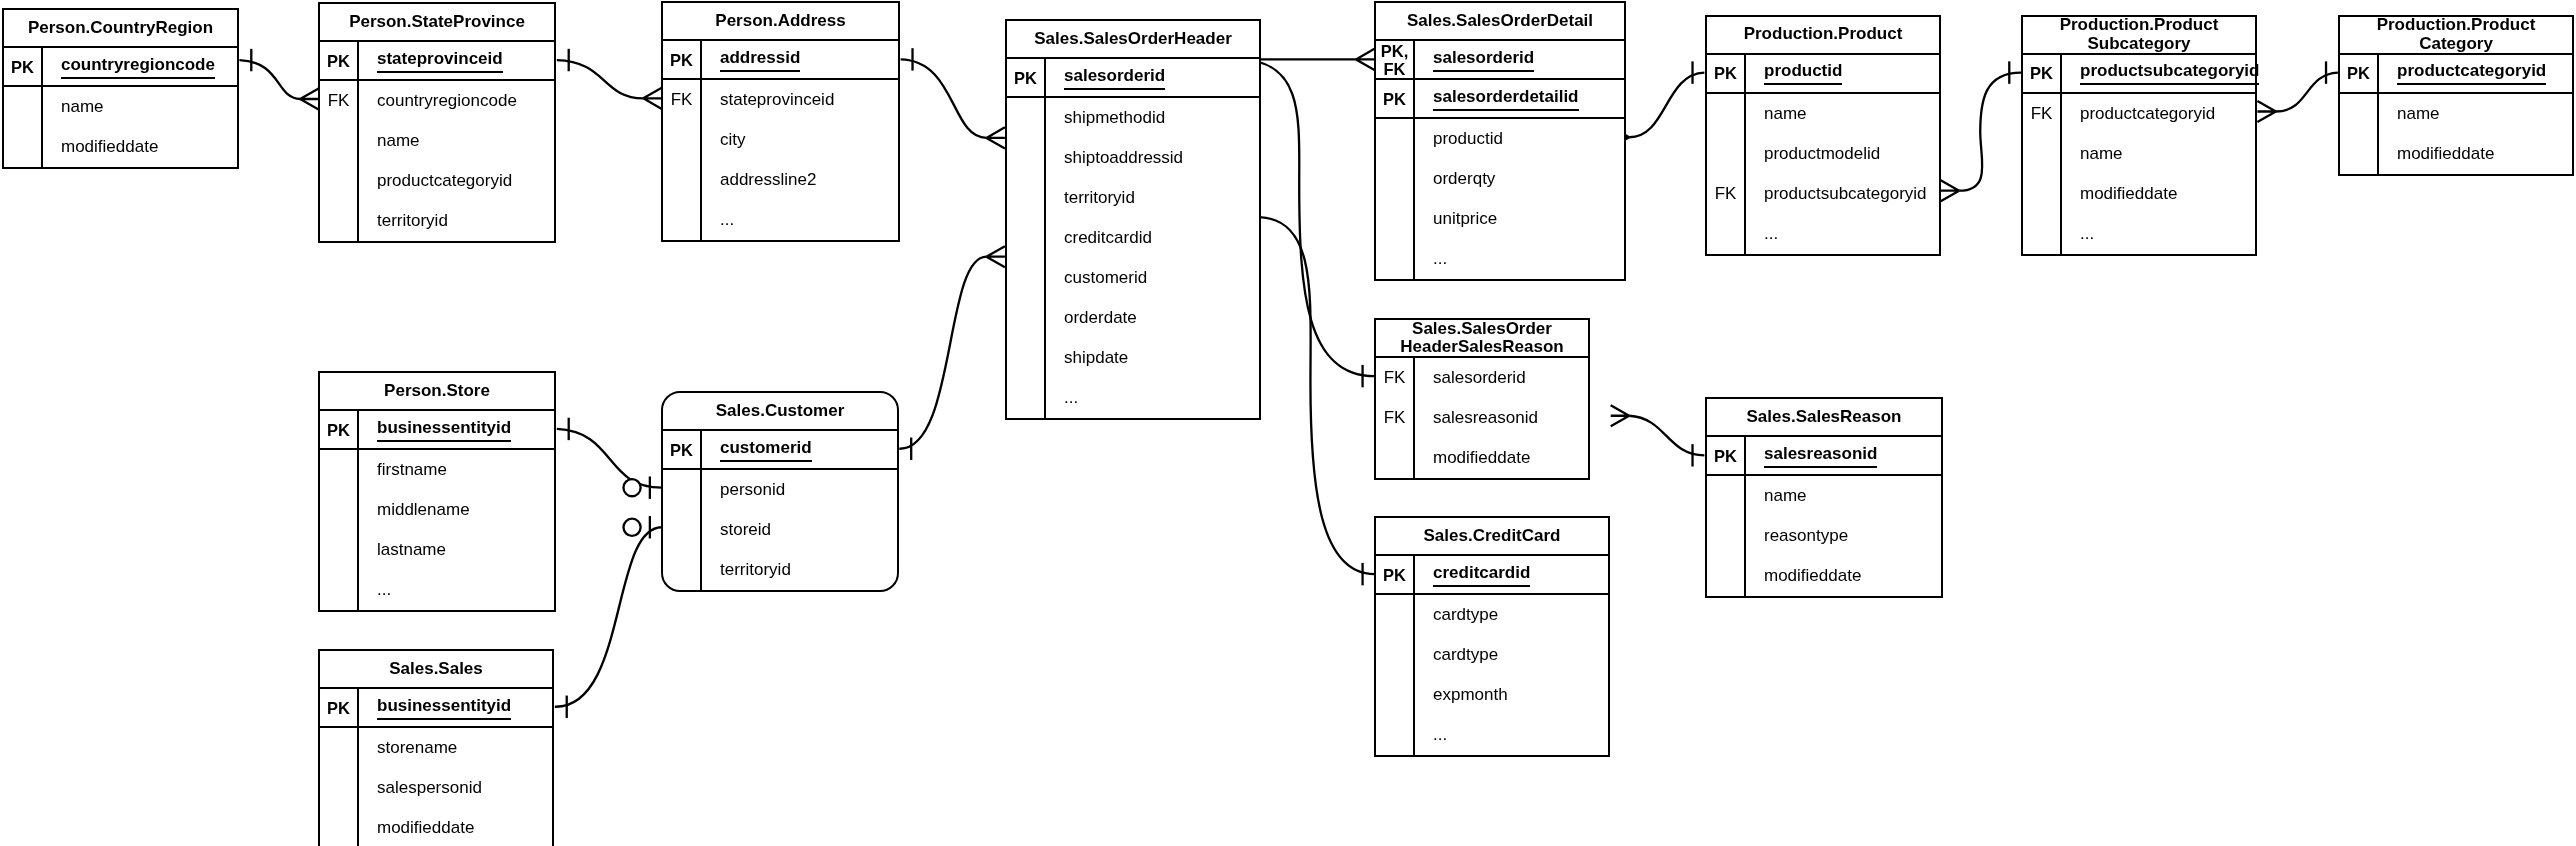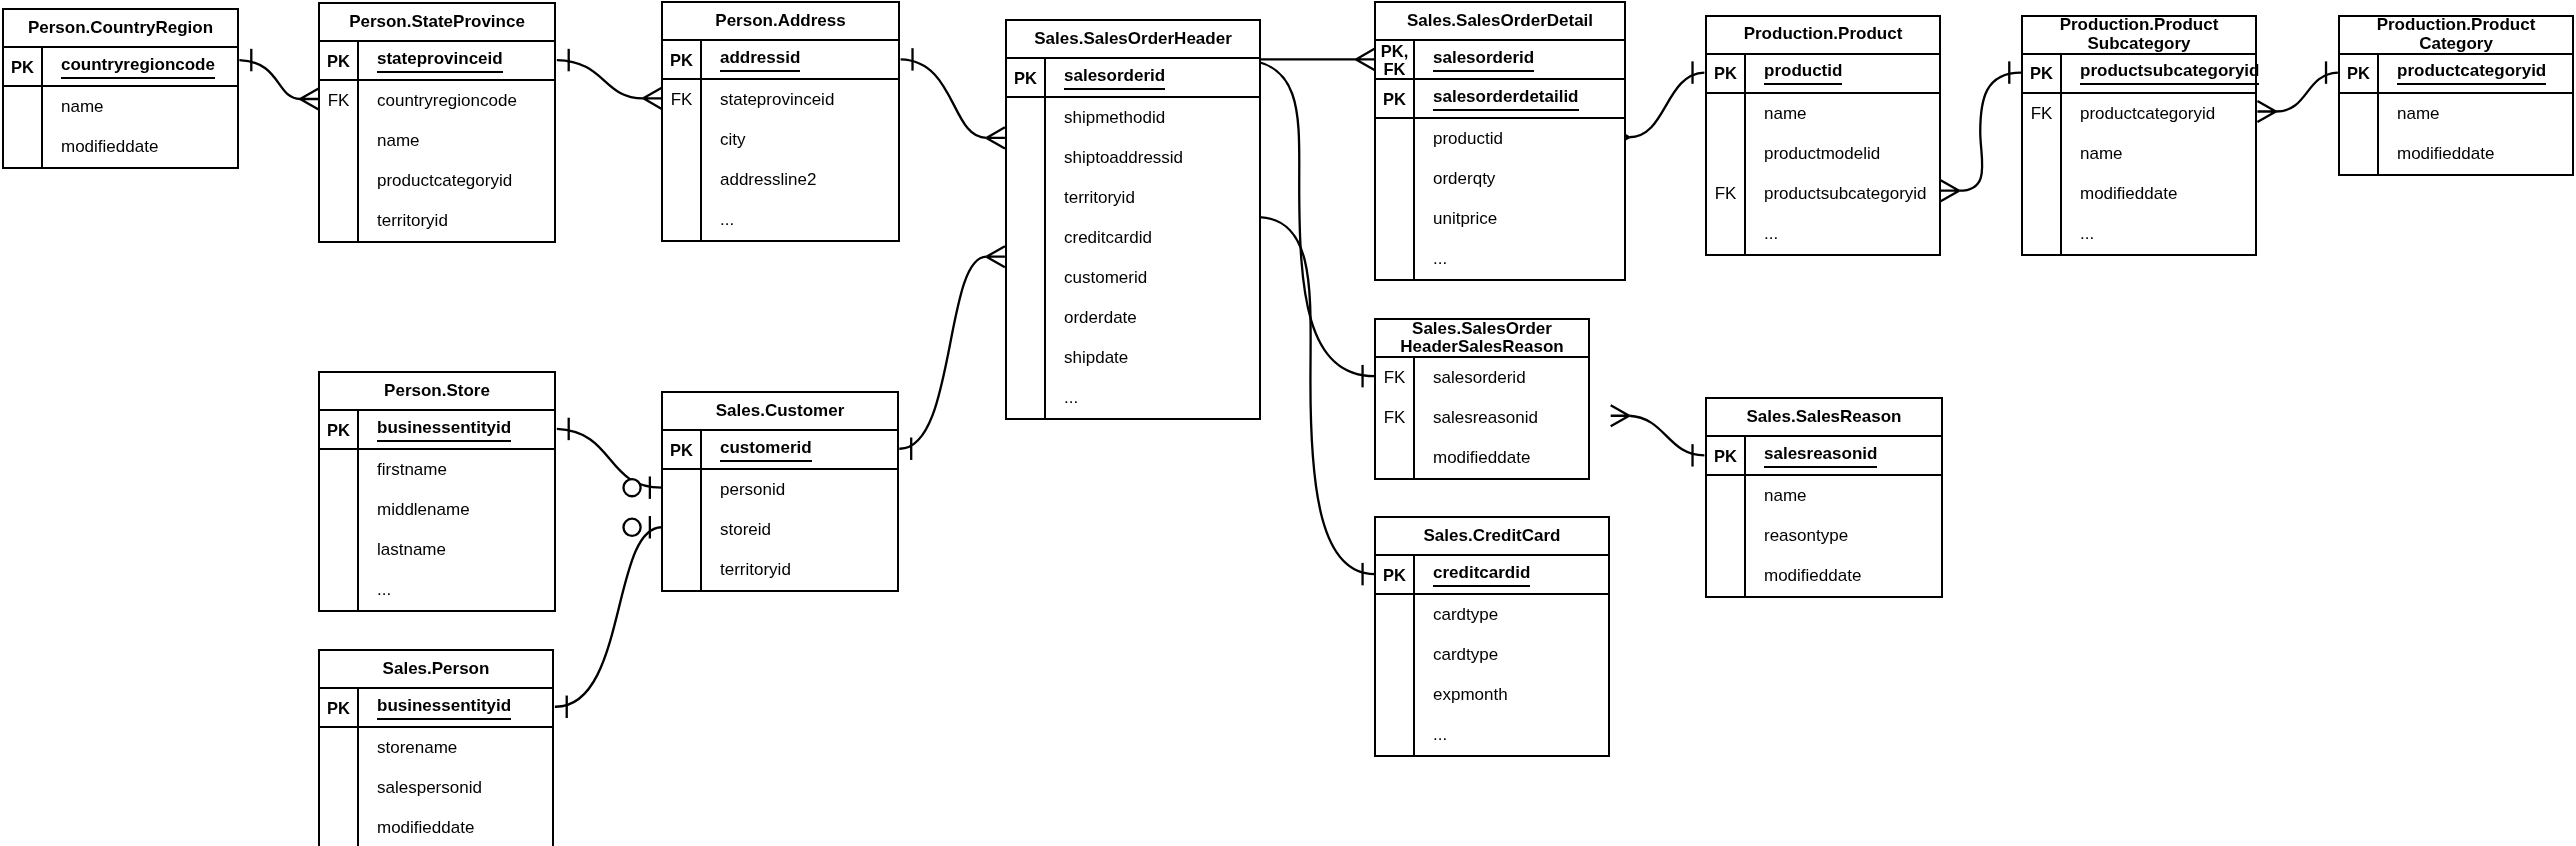--- a/index.html
+++ b/index.html
@@ -308,21 +308,21 @@
           <div class="b-tag"></div>
         </div>
         <div class="t-bfieldcol">
           <div class="b-field">firstname</div>
           <div class="b-field">middlename</div>
           <div class="b-field">lastname</div>
           <div class="b-field">...</div>
         </div>
       </div>
     </div>
-    <div class="erd-table" style="left: 661px; top: 391px; width: 238px;">
+    <div class="erd-table" style="left: 661px; top: 391px; width: 238px; border-radius: 19px;">
       <div class="t-title">
         <div class="t-title-line">Sales.Customer</div>
       </div>
       <div class="t-keyrow">
         <div class="t-keycell">PK</div>
         <div class="t-fieldcell">
           <span class="pk-underline">customerid</span>
         </div>
       </div>
       <div class="t-body">
@@ -399,21 +399,21 @@
         <div class="t-bfieldcol">
           <div class="b-field">cardtype</div>
           <div class="b-field">cardtype</div>
           <div class="b-field">expmonth</div>
           <div class="b-field">...</div>
         </div>
       </div>
     </div>
     <div class="erd-table" style="left: 318px; top: 649px; width: 236px;">
       <div class="t-title">
-        <div class="t-title-line">Sales.Person</div>
+        <div class="t-title-line">Sales.Sales</div>
       </div>
       <div class="t-keyrow">
         <div class="t-keycell">PK</div>
         <div class="t-fieldcell">
           <span class="pk-underline">businessentityid</span>
         </div>
       </div>
       <div class="t-body">
         <div class="t-bkeycol">
           <div class="b-tag"></div>

